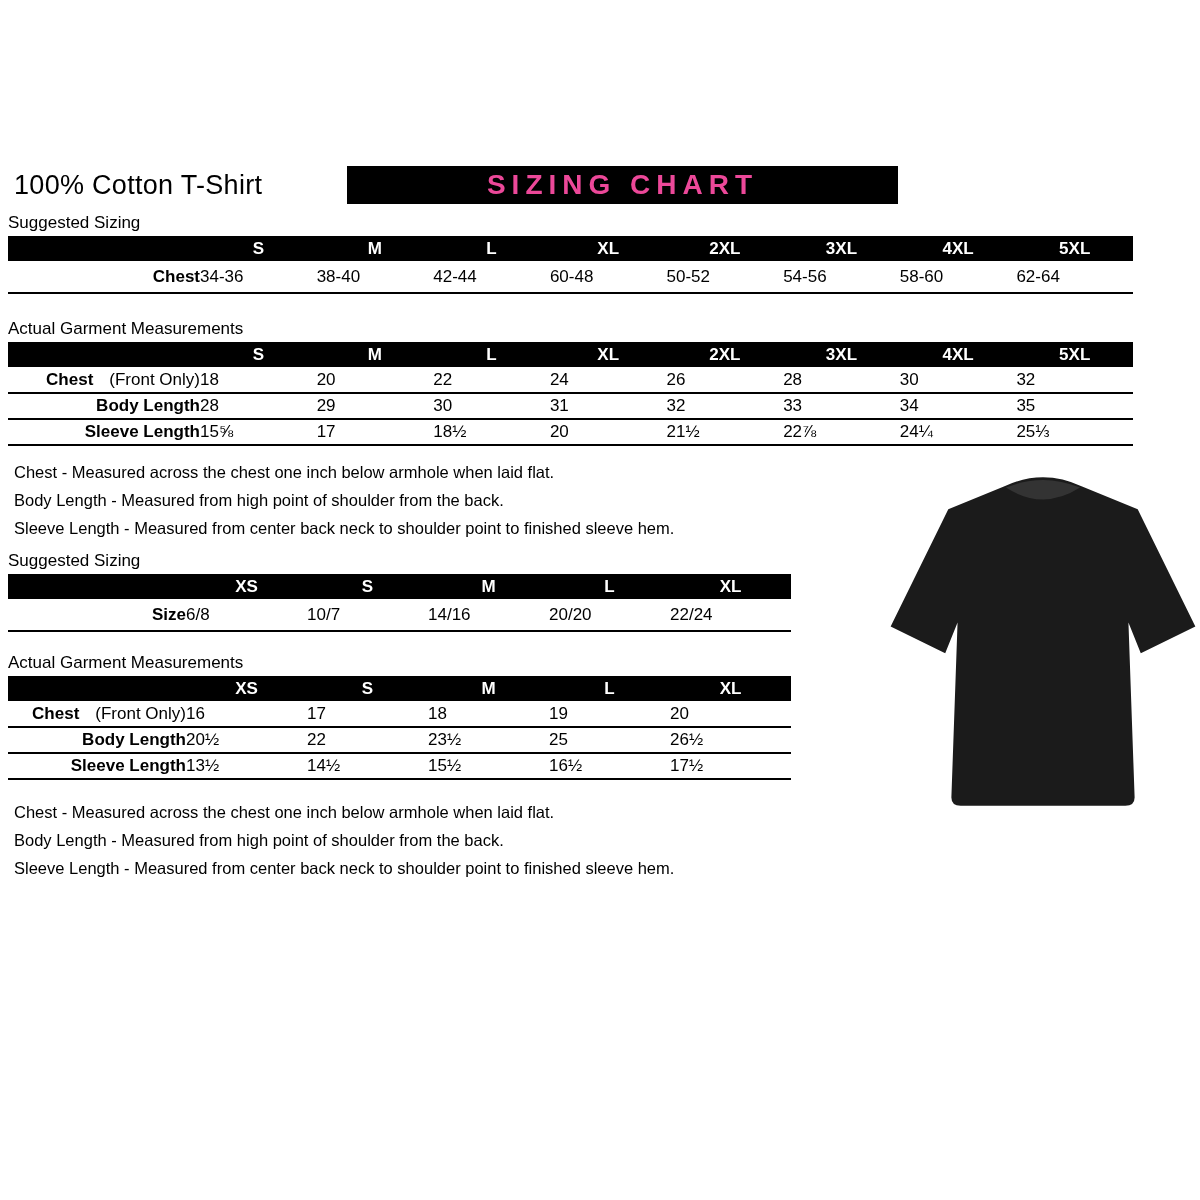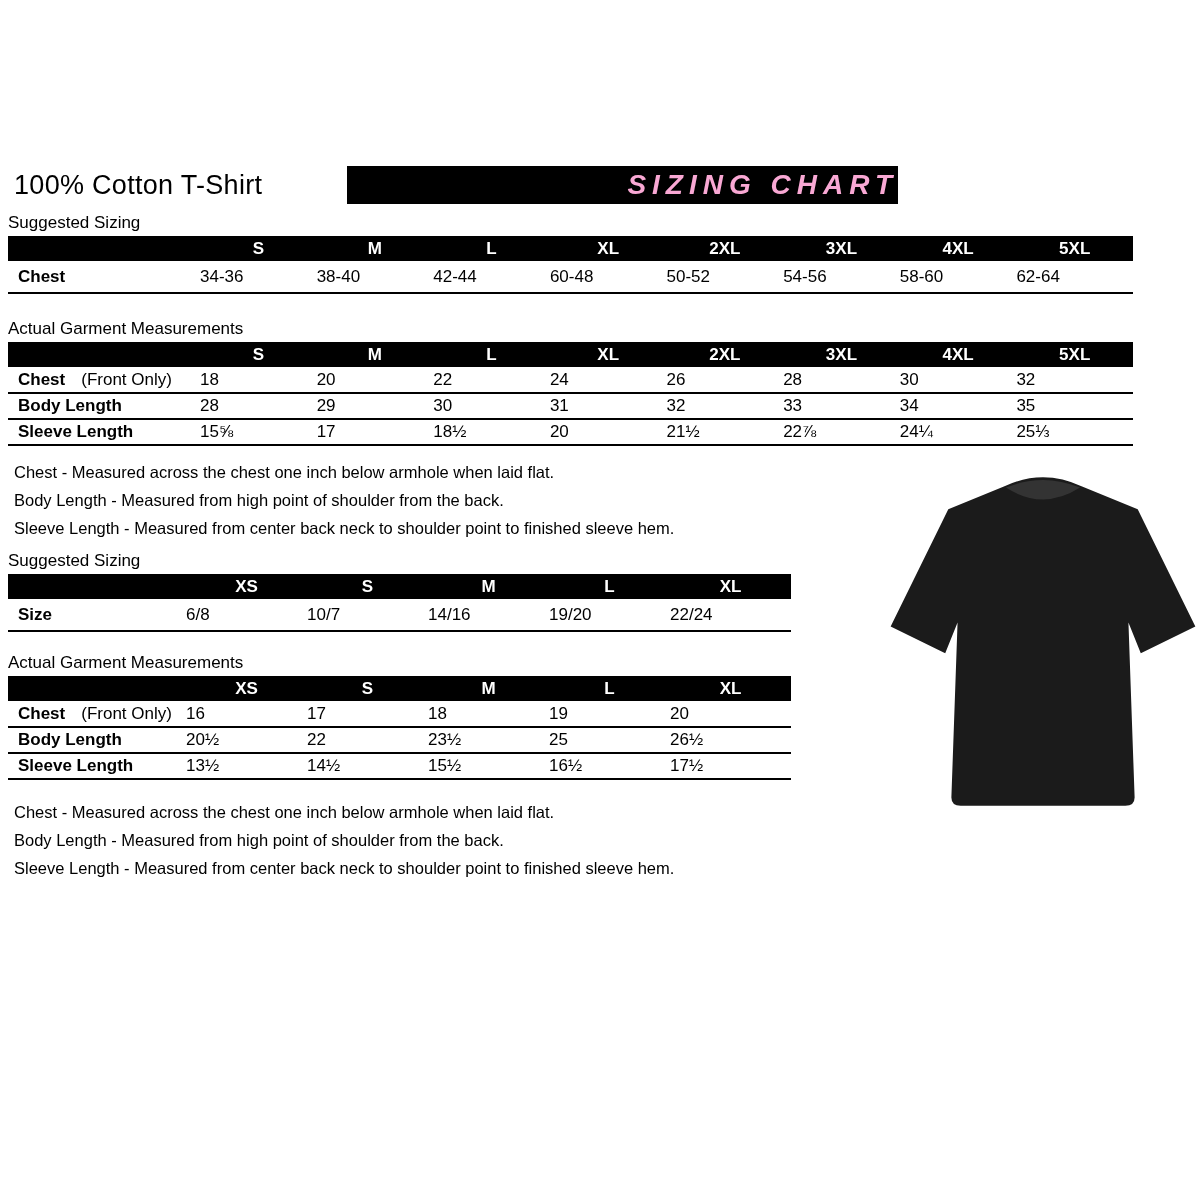--- a/index.html
+++ b/index.html
@@ -6,40 +6,40 @@
   html,body { margin:0; padding:0; }
   body {
     width:1200px; height:1200px; background:#ffffff; color:#000;
     font-family:"Liberation Sans","DejaVu Sans",sans-serif;
   }
   .sheet { position:relative; width:1200px; height:1200px; background:#fff; overflow:hidden; }
 
   .top-row { display:flex; align-items:flex-start; padding-top:166px; padding-left:14px; }
   .title-adult { width:333px; font-size:27px; line-height:38px; font-weight:400; letter-spacing:.3px; }
   .banner {
-    width:551px; height:38px; background:#000; color:#f9a8d4;
-    font-size:28px; font-weight:700; line-height:38px; text-align:right; letter-spacing:6px;font-style:italic;
+    width:551px; height:38px; background:#000; color:#ec4899;
+    font-size:28px; font-weight:700; line-height:38px; text-align:center; letter-spacing:6px;
   }
 
   .section-label { font-size:17px; line-height:18px; margin:10px 0 4px 8px; }
   .section-label.gap-lg { margin-top:26px; }
   .section-label.gap-md { margin-top:22px; }
 
   table { border-collapse:collapse; table-layout:fixed; margin-left:8px; font-size:17px; }
   table.adult { width:1125px; }
   table.youth { width:783px; }
   table.adult .col-label { width:192px; }
   table.youth .col-label { width:178px; }
   thead tr { background:#000; }
   th { color:#fff; font-weight:700; font-size:17px; height:25px; padding:0; text-align:center; }
   td { text-align:left; padding:0; }
   table.suggested tbody td { height:32px; }
   table.actual tbody td { height:26px; }
   tbody tr { border-bottom:2px solid #000; }
-  td.lbl, th.lbl { text-align:left; padding-left:10px; }
+  td.lbl, th.lbl { text-align:right; padding-left:10px; }
   td.lbl b { font-weight:700; }
   td.lbl .note { font-weight:400; padding-left:16px; }
 
   .notes { margin:12px 0 0 14px; }
   .notes.gap { margin-top:18px; }
   .note-line { font-size:16.5px; line-height:28px; }
 
   .title-youth { font-size:27px; font-weight:700; line-height:32px; margin:6px 0 0 4px; }
 
   .tee { position:absolute; left:888px; top:466px; width:310px; height:350px; }
@@ -188,21 +188,21 @@
         <th>L</th>
         <th>XL</th>
       </tr>
     </thead>
     <tbody>
       <tr>
         <td class="lbl"><b>Size</b></td>
         <td>6/8</td>
         <td>10/7</td>
         <td>14/16</td>
-        <td>19/20</td>
+        <td>20/20</td>
         <td>22/24</td>
       </tr>
     </tbody>
   </table>
 
   <div class="section-label gap-md">Actual Garment Measurements</div>
 
   <table class="youth actual">
     <colgroup>
         <col class="col-label">

